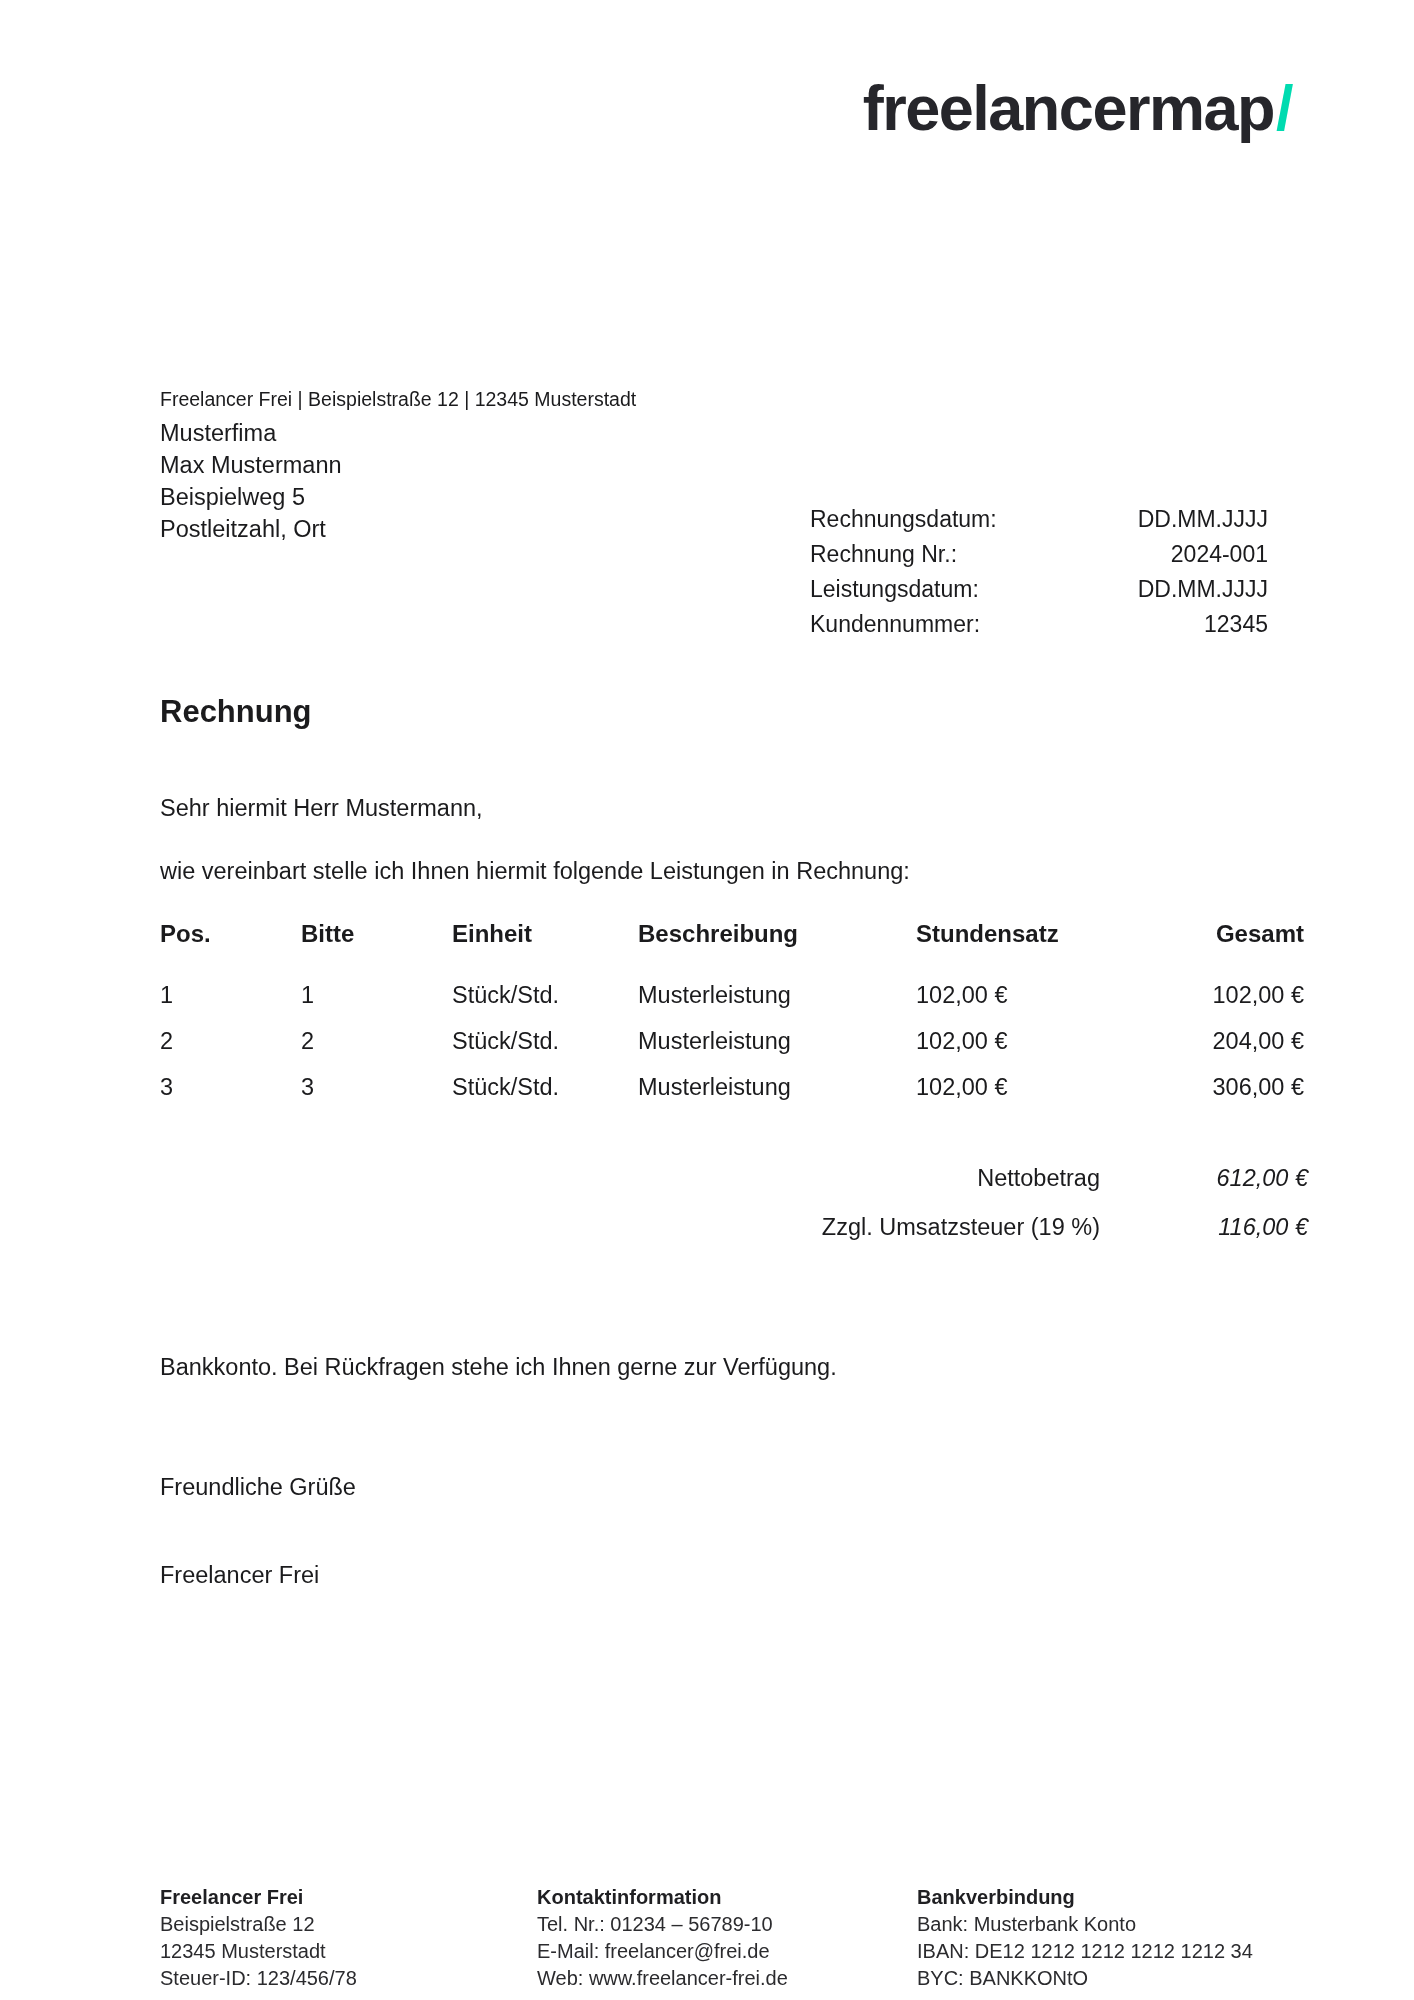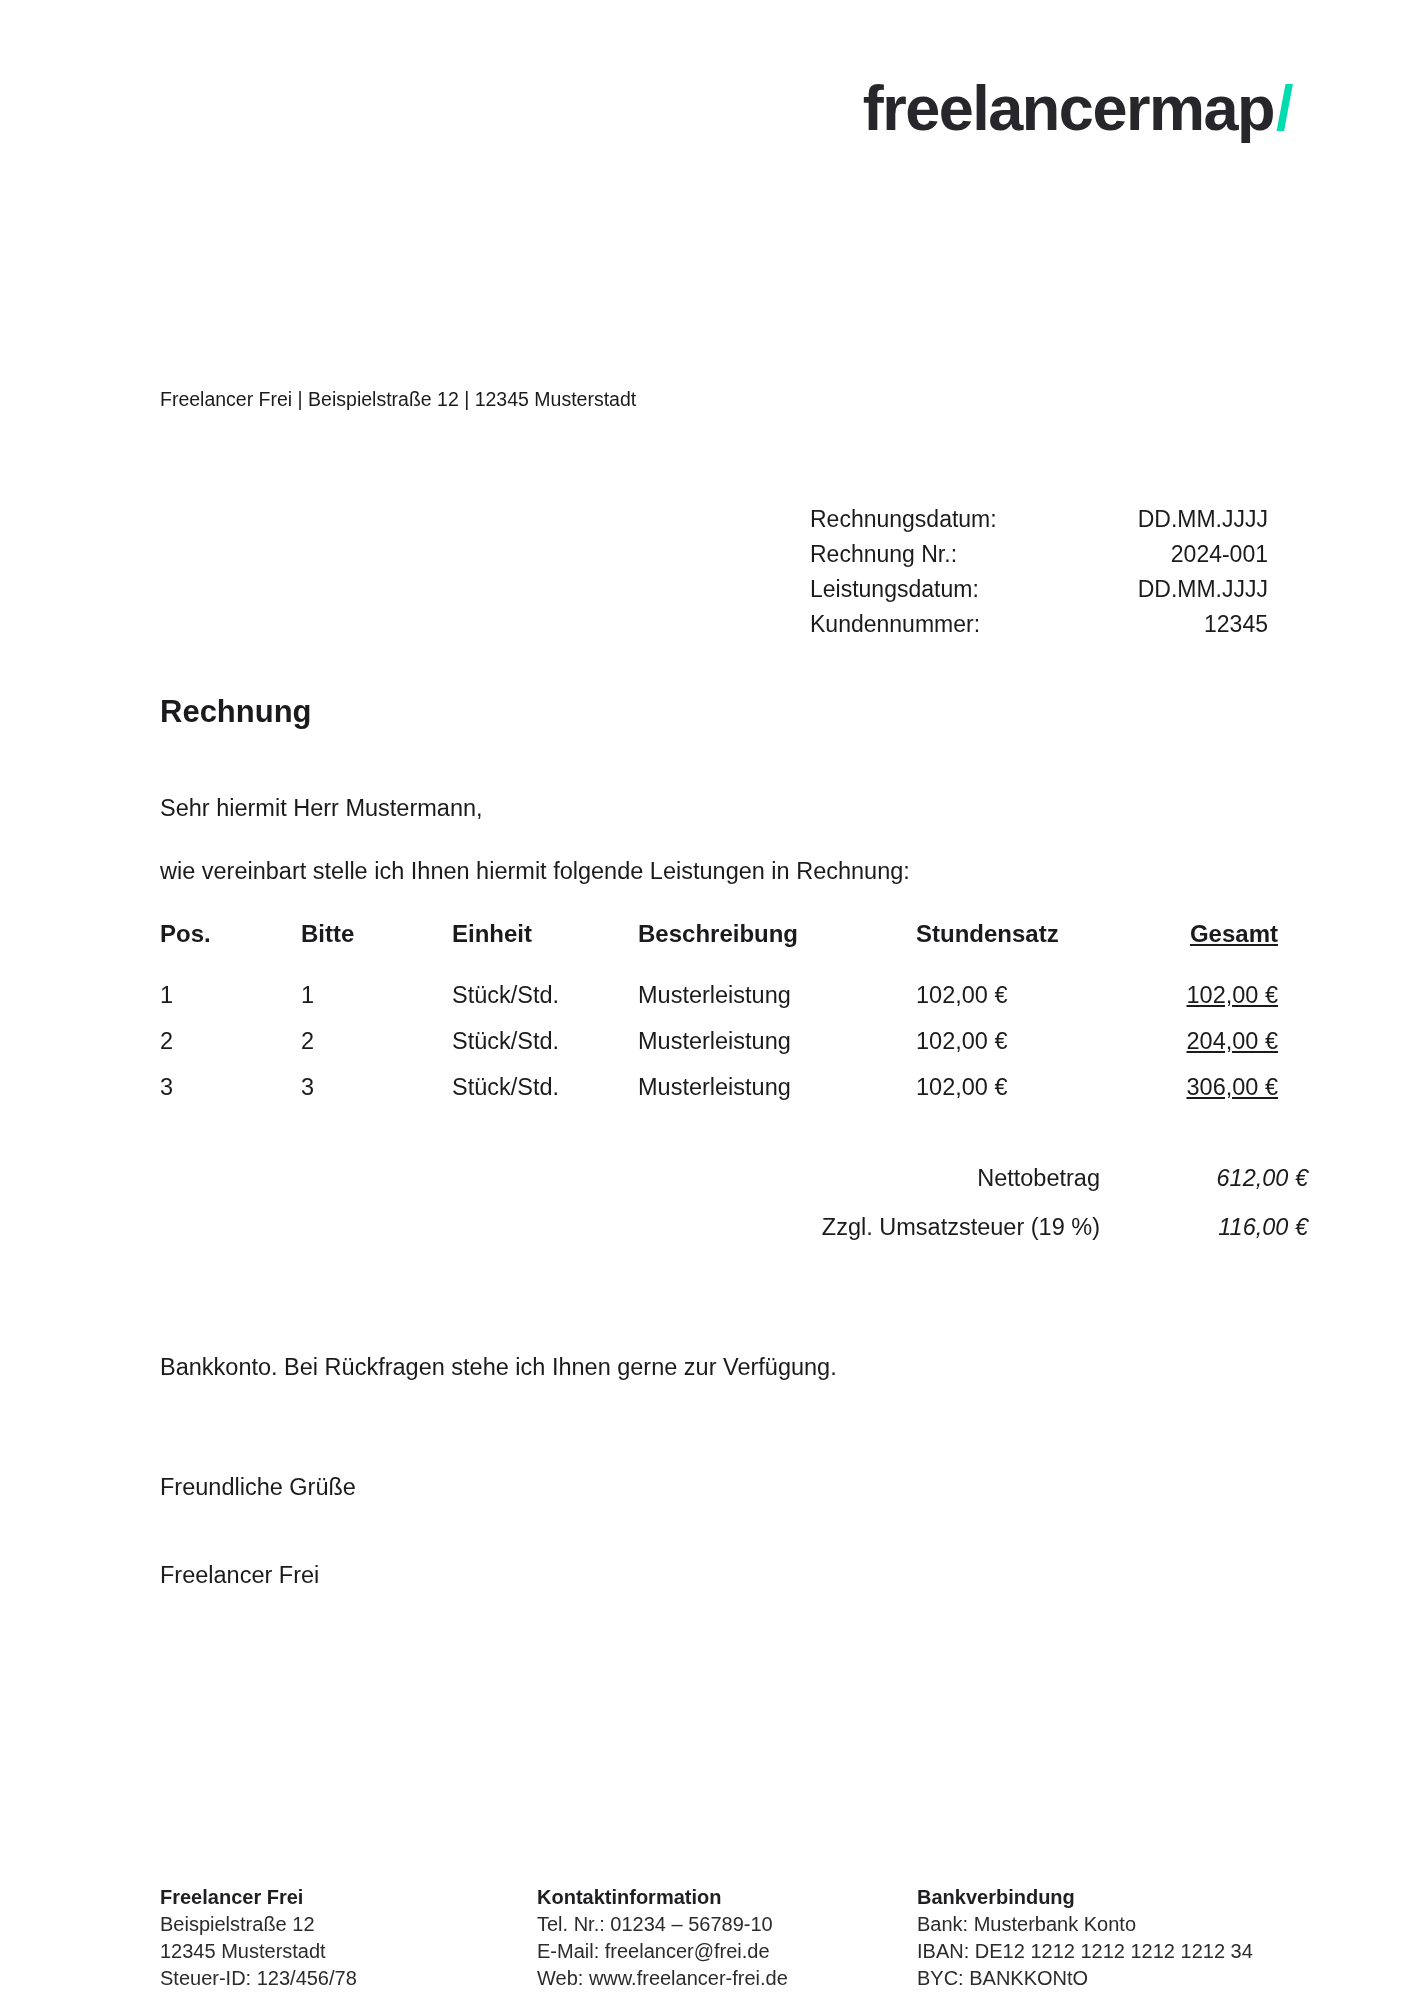--- a/index.html
+++ b/index.html
@@ -65,21 +65,21 @@
   .salutation{position:absolute;left:160px;top:795px;font-size:23.5px;}
   .intro{position:absolute;left:160px;top:858px;font-size:23.5px;}
   
   .trow{position:absolute;left:0;width:1414px;height:30px;font-size:23.5px;}
   .trow.head{font-weight:700;font-size:24px;}
   .c-pos{position:absolute;left:160px;}
   .c-menge{position:absolute;left:301px;}
   .c-einheit{position:absolute;left:452px;}
   .c-beschr{position:absolute;left:638px;}
   .c-stunden{position:absolute;left:916px;}
-  .c-gesamt{position:absolute;right:136px;text-align:left;text-decoration:underline;}
+  .c-gesamt{position:absolute;right:110px;text-align:left;}
   
   .total-row{position:absolute;left:0;width:1414px;height:30px;font-size:23.5px;padding-left:20px;}
   .t-label{position:absolute;right:334px;text-align:right;white-space:nowrap;}
   .t-value{position:absolute;right:126px;text-align:right;white-space:nowrap;font-style:italic;}
   .total-row.bold .t-label,.total-row.bold .t-value{font-weight:700;}
   
   .payment-note{
     position:absolute;
     left:160px;
     top:1352px;
@@ -106,20 +106,26 @@
 </head>
 <body>
 
 <div class="page">
 
   <div class="logo">
     <span>freelancermap</span><span class="slash" style="color:#00DBB0">/</span>
   </div>
 
   <div class="sender-line">Freelancer Frei | Beispielstraße 12 | 12345 Musterstadt</div>
+  <div class="recipient">
+    <div>Musterfima</div>
+    <div>Max Mustermann</div>
+    <div>Beispielweg 5</div>
+    <div>Postleitzahl, Ort</div>
+  </div>
 
   <div class="meta">
     <div class="meta-row">
       <span class="meta-label">Rechnungsdatum:</span>
       <span class="meta-value">DD.MM.JJJJ</span>
     </div>
     <div class="meta-row">
       <span class="meta-label">Rechnung Nr.:</span>
       <span class="meta-value">2024-001</span>
     </div>

